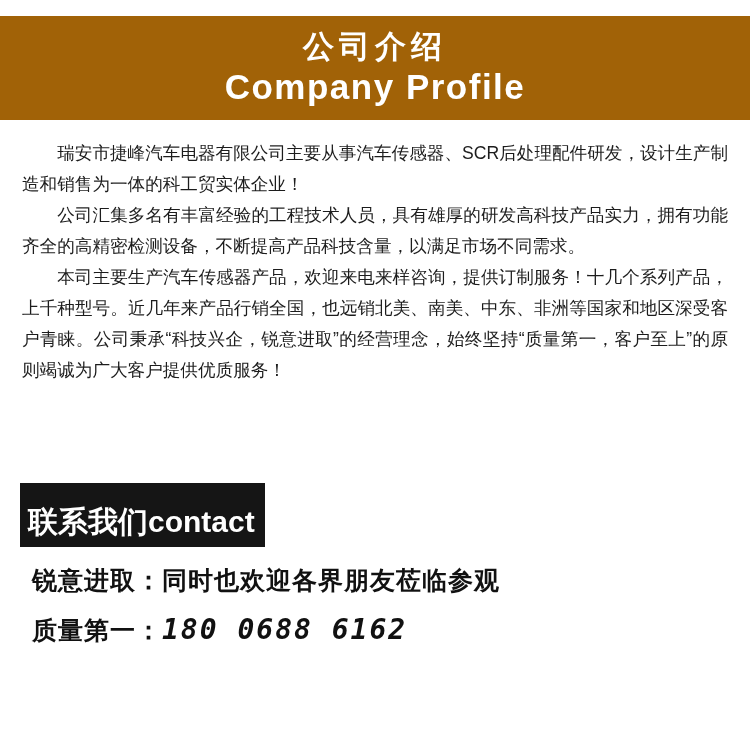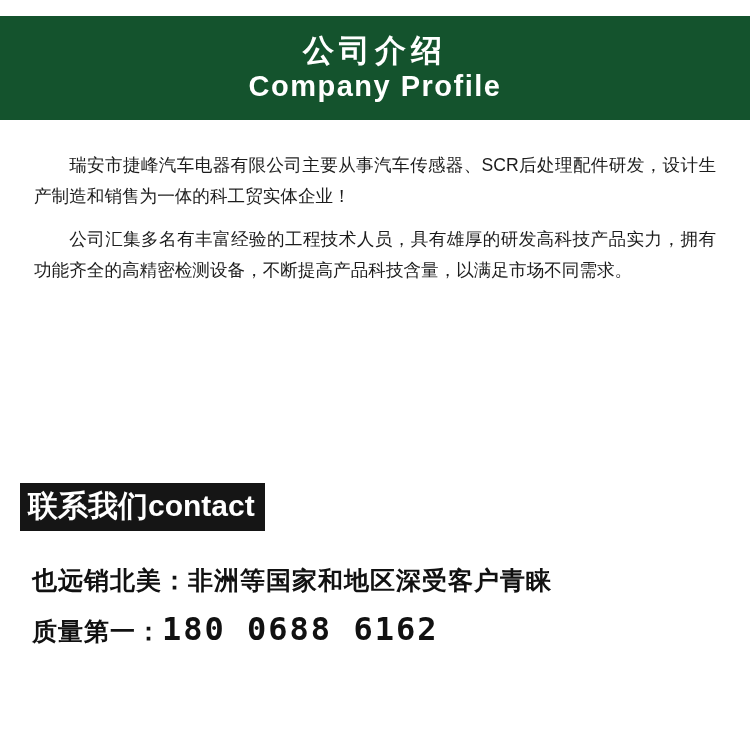--- a/index.html
+++ b/index.html
@@ -20,70 +20,70 @@
     box-sizing: border-box;
   }
 
   
   .banner {
     position: absolute;
     left: 0;
     top: 16px;
     width: 750px;
     height: 104px;
-    background: #14532d;
+    background: #a16207;
     display: flex;
     flex-direction: column;
     align-items: center;
     justify-content: center;
   }
   .banner-cn {
     color: #ffffff;
     font-size: 31px;
     font-weight: bold;
     letter-spacing: 5px;
     line-height: 1.15;
     margin-bottom: 2px;
   }
   .banner-en {
     color: #ffffff;
-    font-size: 29px;
+    font-size: 35px;
     font-weight: bold;
     letter-spacing: 1.5px;
     line-height: 1.15;
   }
 
   
   .body-copy {
     position: absolute;
     left: 22px;
     top: 138px;
     width: 706px;
     color: #1c1c1c;
     font-size: 17.6px;
     line-height: 31px;
   }
   .body-copy p {
-    margin: 12px;
+    margin: 0;
     text-indent: 2em;
     text-align: justify;
     text-justify: inter-ideograph;
   }
 
   
   .contact-heading {
     position: absolute;
     left: 20px;
     top: 483px;
     background: #151515;
     color: #ffffff;
     font-size: 30px;
     font-weight: bold;
     line-height: 1;
-    padding: 8px 10px 10px 8px;
+    padding: 24px 10px 10px 8px;
     letter-spacing: 0px;
     display: inline-block;
   }
 
   
   .contact-list {
     position: absolute;
     left: 32px;
     top: 556px;
     width: 700px;
@@ -99,44 +99,46 @@
   }
   .contact-row .label {
     letter-spacing: 1px;
   }
   .contact-row .value {
     letter-spacing: 1px;
   }
   .contact-row.phone .value {
     font-family: "DejaVu Sans Mono", monospace;
     letter-spacing: 2px;
-    font-size: 32px;
+    font-size: 28px;
+    font-style: italic;
   }
 </style>
 </head>
 <body>
 
 <div class="page">
 
   <div class="banner">
     <div class="banner-cn">公司介绍</div>
     <div class="banner-en">Company Profile</div>
   </div>
 
   <div class="body-copy">
     <p>瑞安市捷峰汽车电器有限公司主要从事汽车传感器、SCR后处理配件研发，设计生产制造和销售为一体的科工贸实体企业！</p>
     <p>公司汇集多名有丰富经验的工程技术人员，具有雄厚的研发高科技产品实力，拥有功能齐全的高精密检测设备，不断提高产品科技含量，以满足市场不同需求。</p>
+    <p>本司主要生产汽车传感器产品，欢迎来电来样咨询，提供订制服务！十几个系列产品，上千种型号。近几年来产品行销全国，也远销北美、南美、中东、非洲等国家和地区深受客户青睐。公司秉承“科技兴企，锐意进取”的经营理念，始终坚持“质量第一，客户至上”的原则竭诚为广大客户提供优质服务！</p>
   </div>
 
   <div class="contact-heading">联系我们contact</div>
 
   <div class="contact-list">
     <div class="contact-row">
-      <span class="label">也远销北美：</span>
-      <span class="value">非洲等国家和地区深受客户青睐</span>
+      <span class="label">锐意进取：</span>
+      <span class="value">同时也欢迎各界朋友莅临参观</span>
     </div>
     <div class="contact-row">
     </div>
     <div class="contact-row phone">
       <span class="label">质量第一：</span>
       <span class="value">180 0688 6162</span>
     </div>
   </div>
 
 </div>

